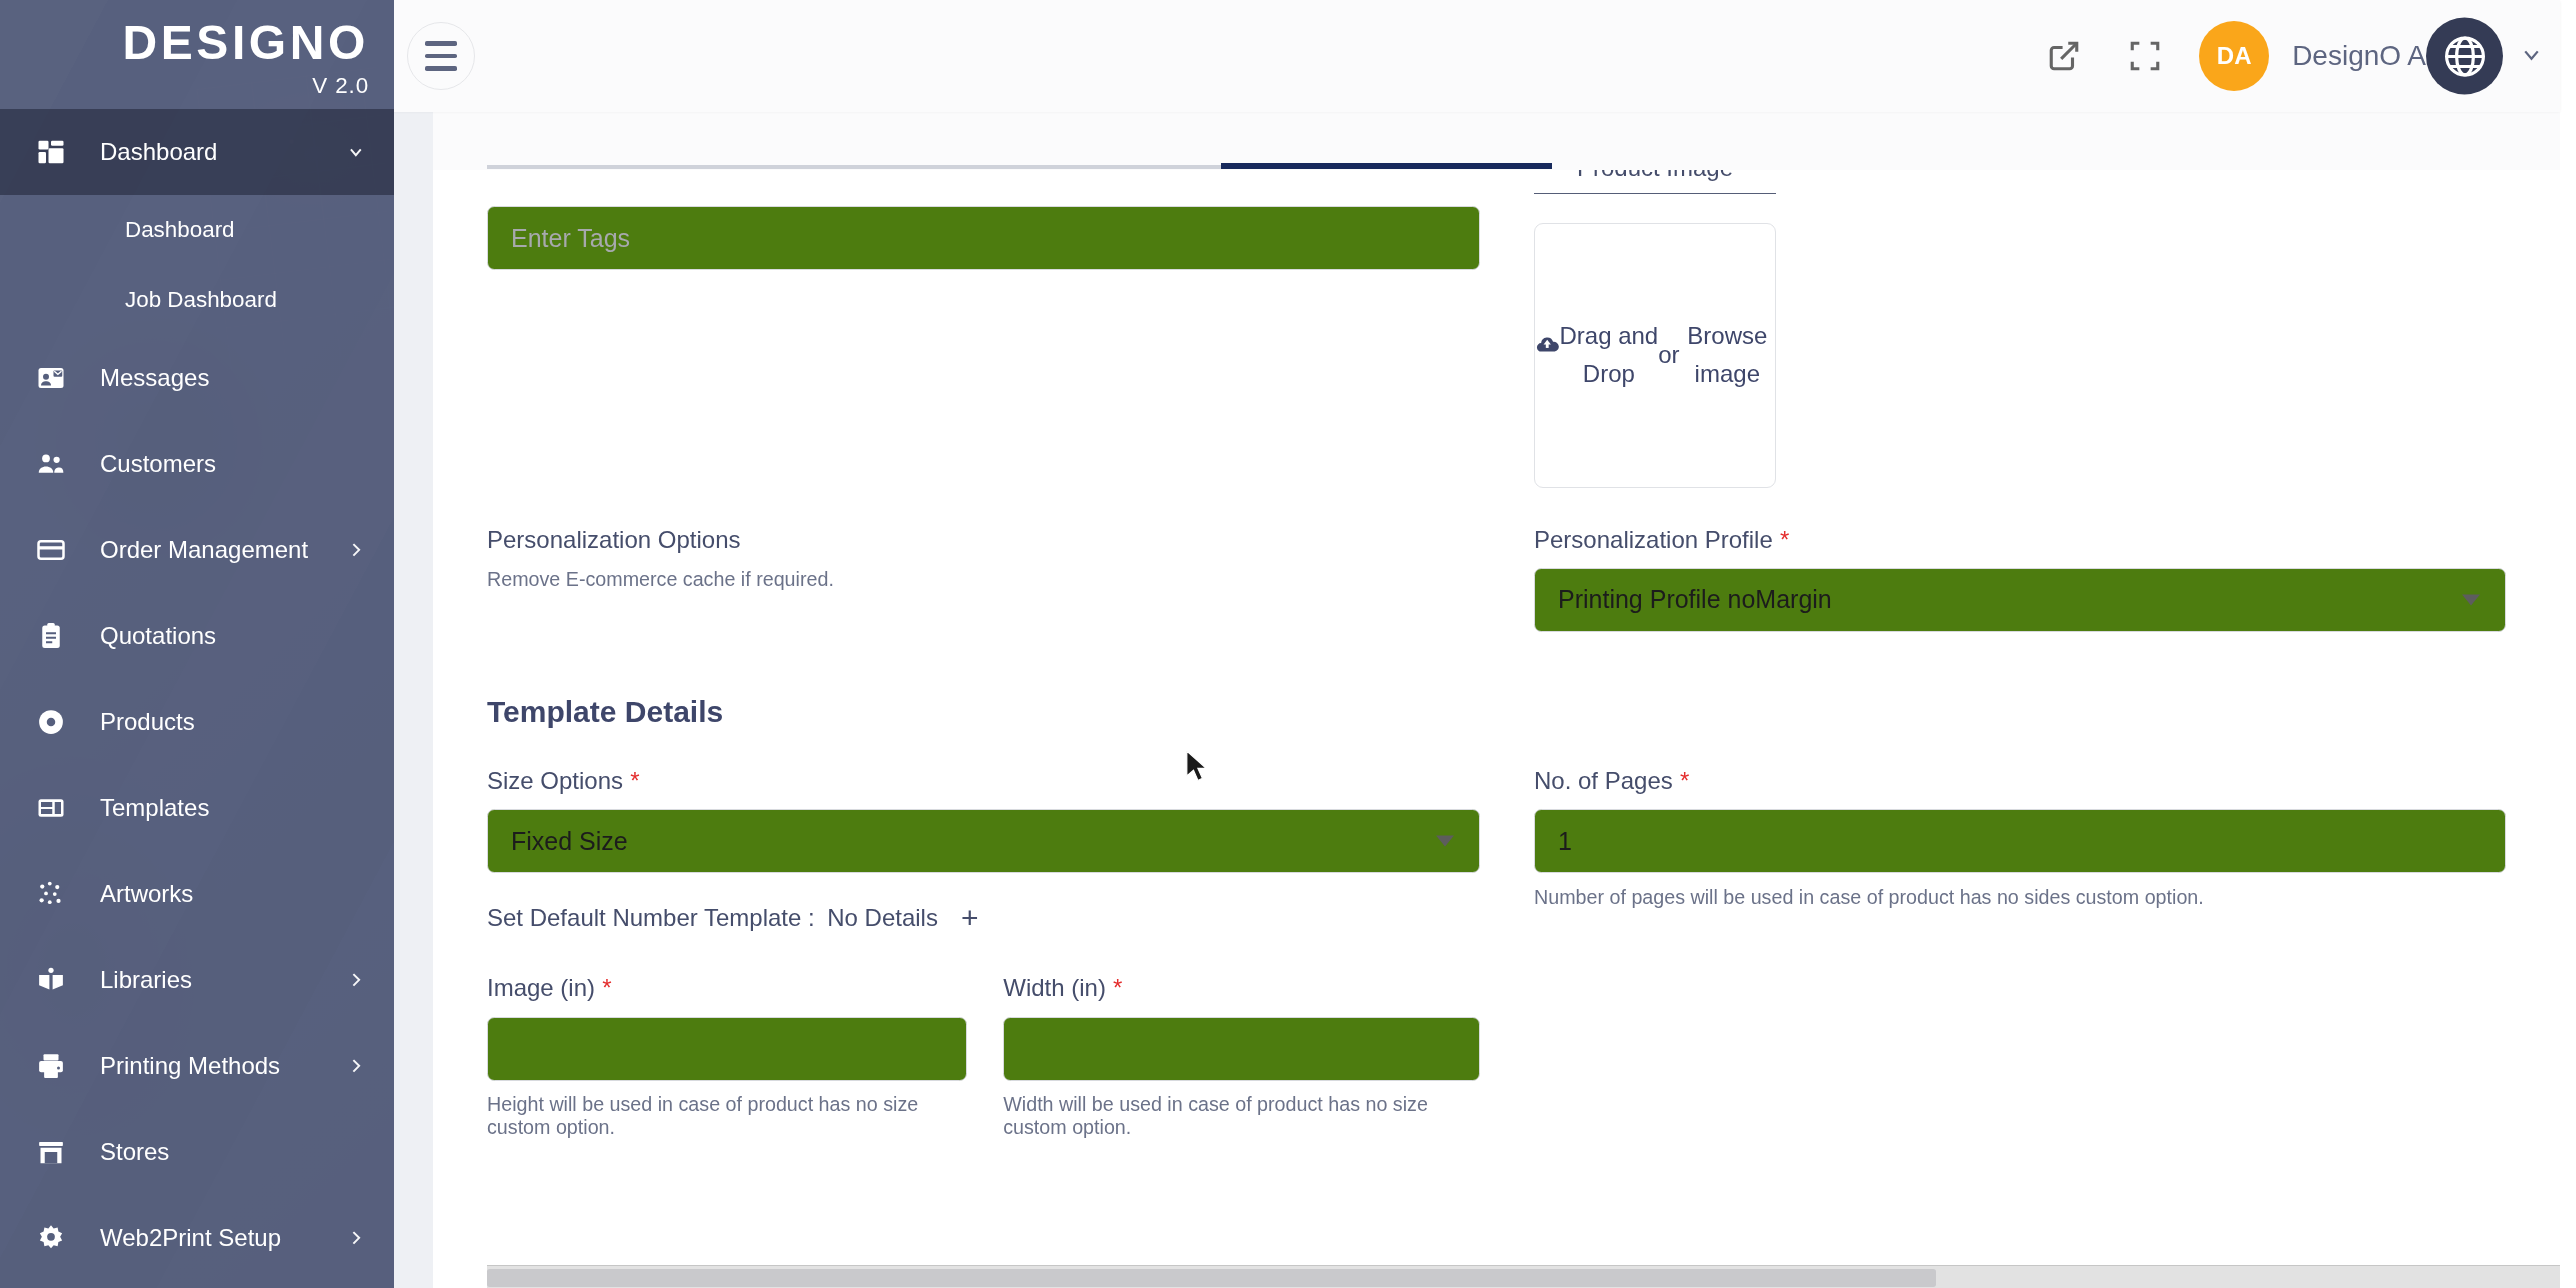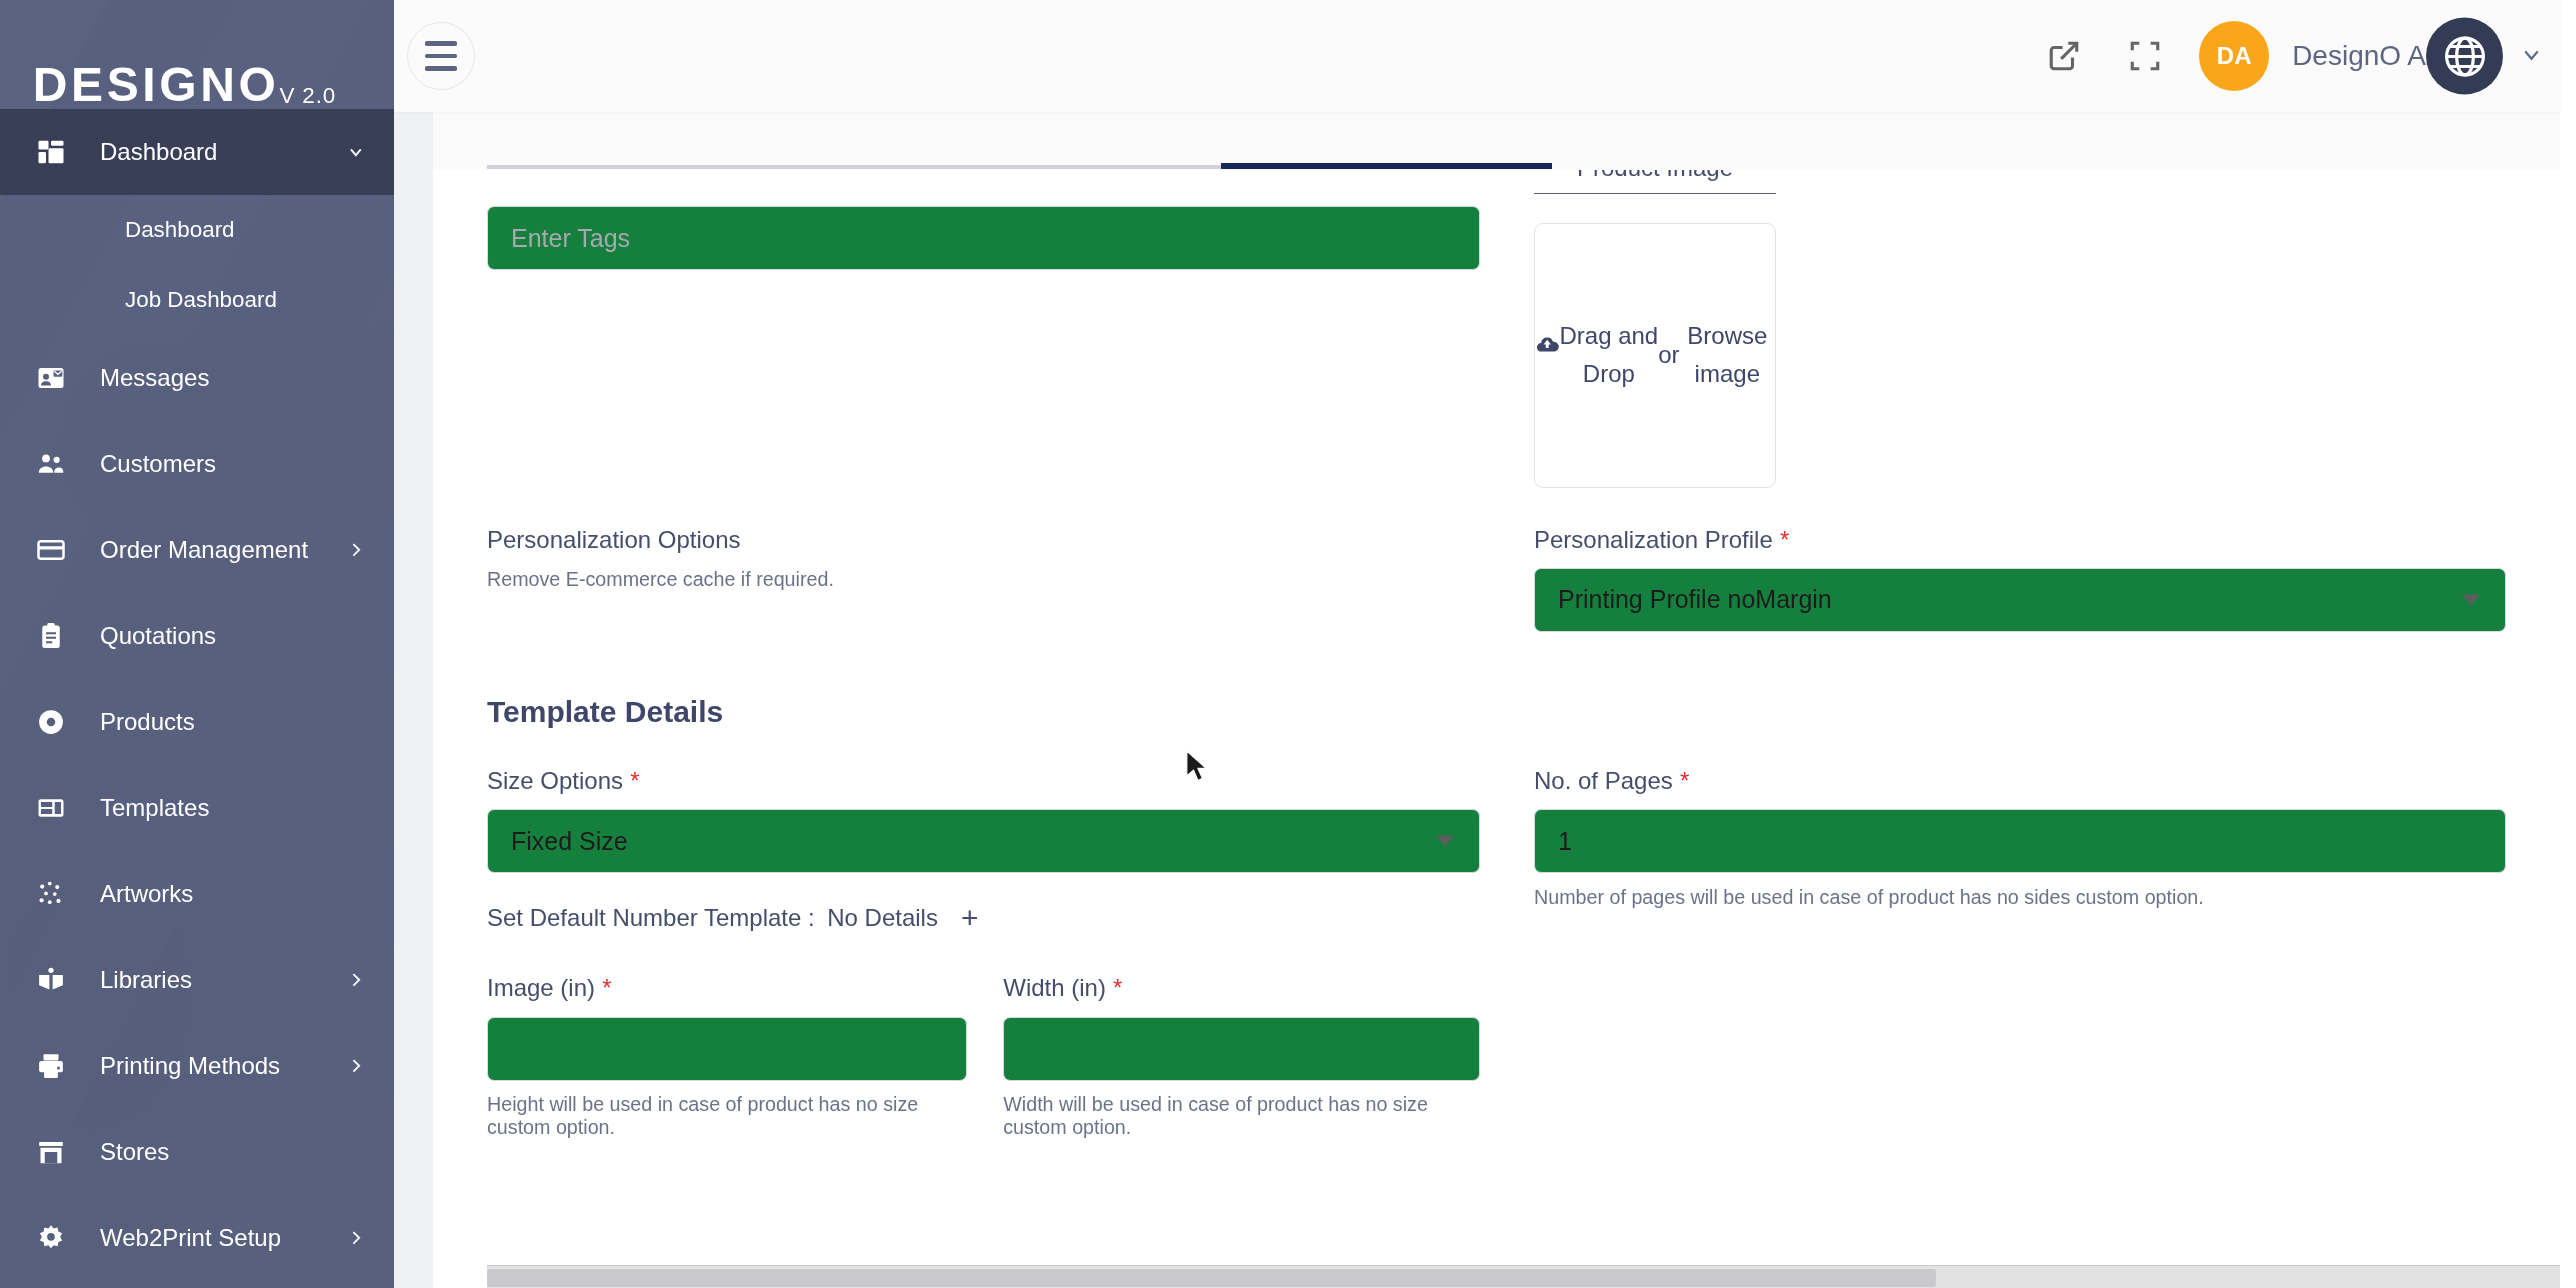--- a/index.html
+++ b/index.html
@@ -42,21 +42,21 @@
   }
   #sidebar-tint {
     position: absolute; inset: 0;
     background: rgba(86, 95, 125, 0.80);
   }
   #sidebar-inner { position: relative; z-index: 2; }
 
   .brand {
     height: 109px;
     padding: 9px 25px 0 0;
-    display: flex; flex-direction: row;
+    display: flex; flex-direction: column;
     align-items: flex-end; justify-content: center;
   }
   .brand-name {
     color: #ffffff;
     font-size: 48px;
     font-weight: bold;
     letter-spacing: 3.6px;
     line-height: 1;
   }
   .brand-ver {
@@ -226,21 +226,21 @@
     font-size: 24px;
     margin-bottom: 14.3px;
     display: flex; align-items: baseline;
   }
   .req { color: #e42d2d; margin-left: 7.2px; font-size: 24px; }
 
   .text-input, .select-input {
     width: 100%; height: 64px;
     border: 0.9px solid #d8dade;
     border-radius: 7.2px;
-    background: #15803d;
+    background: #4d7c0f;
     color: #1c1c1c;
     font-size: 25px;
     font-family: "Liberation Sans", sans-serif;
     padding: 16px 23px;
     outline: none;
     display: flex; align-items: center;
   }
   .text-input::placeholder { color: #a7a9ad; }
   .select-input { position: relative; cursor: pointer; }
   .select-caret {

